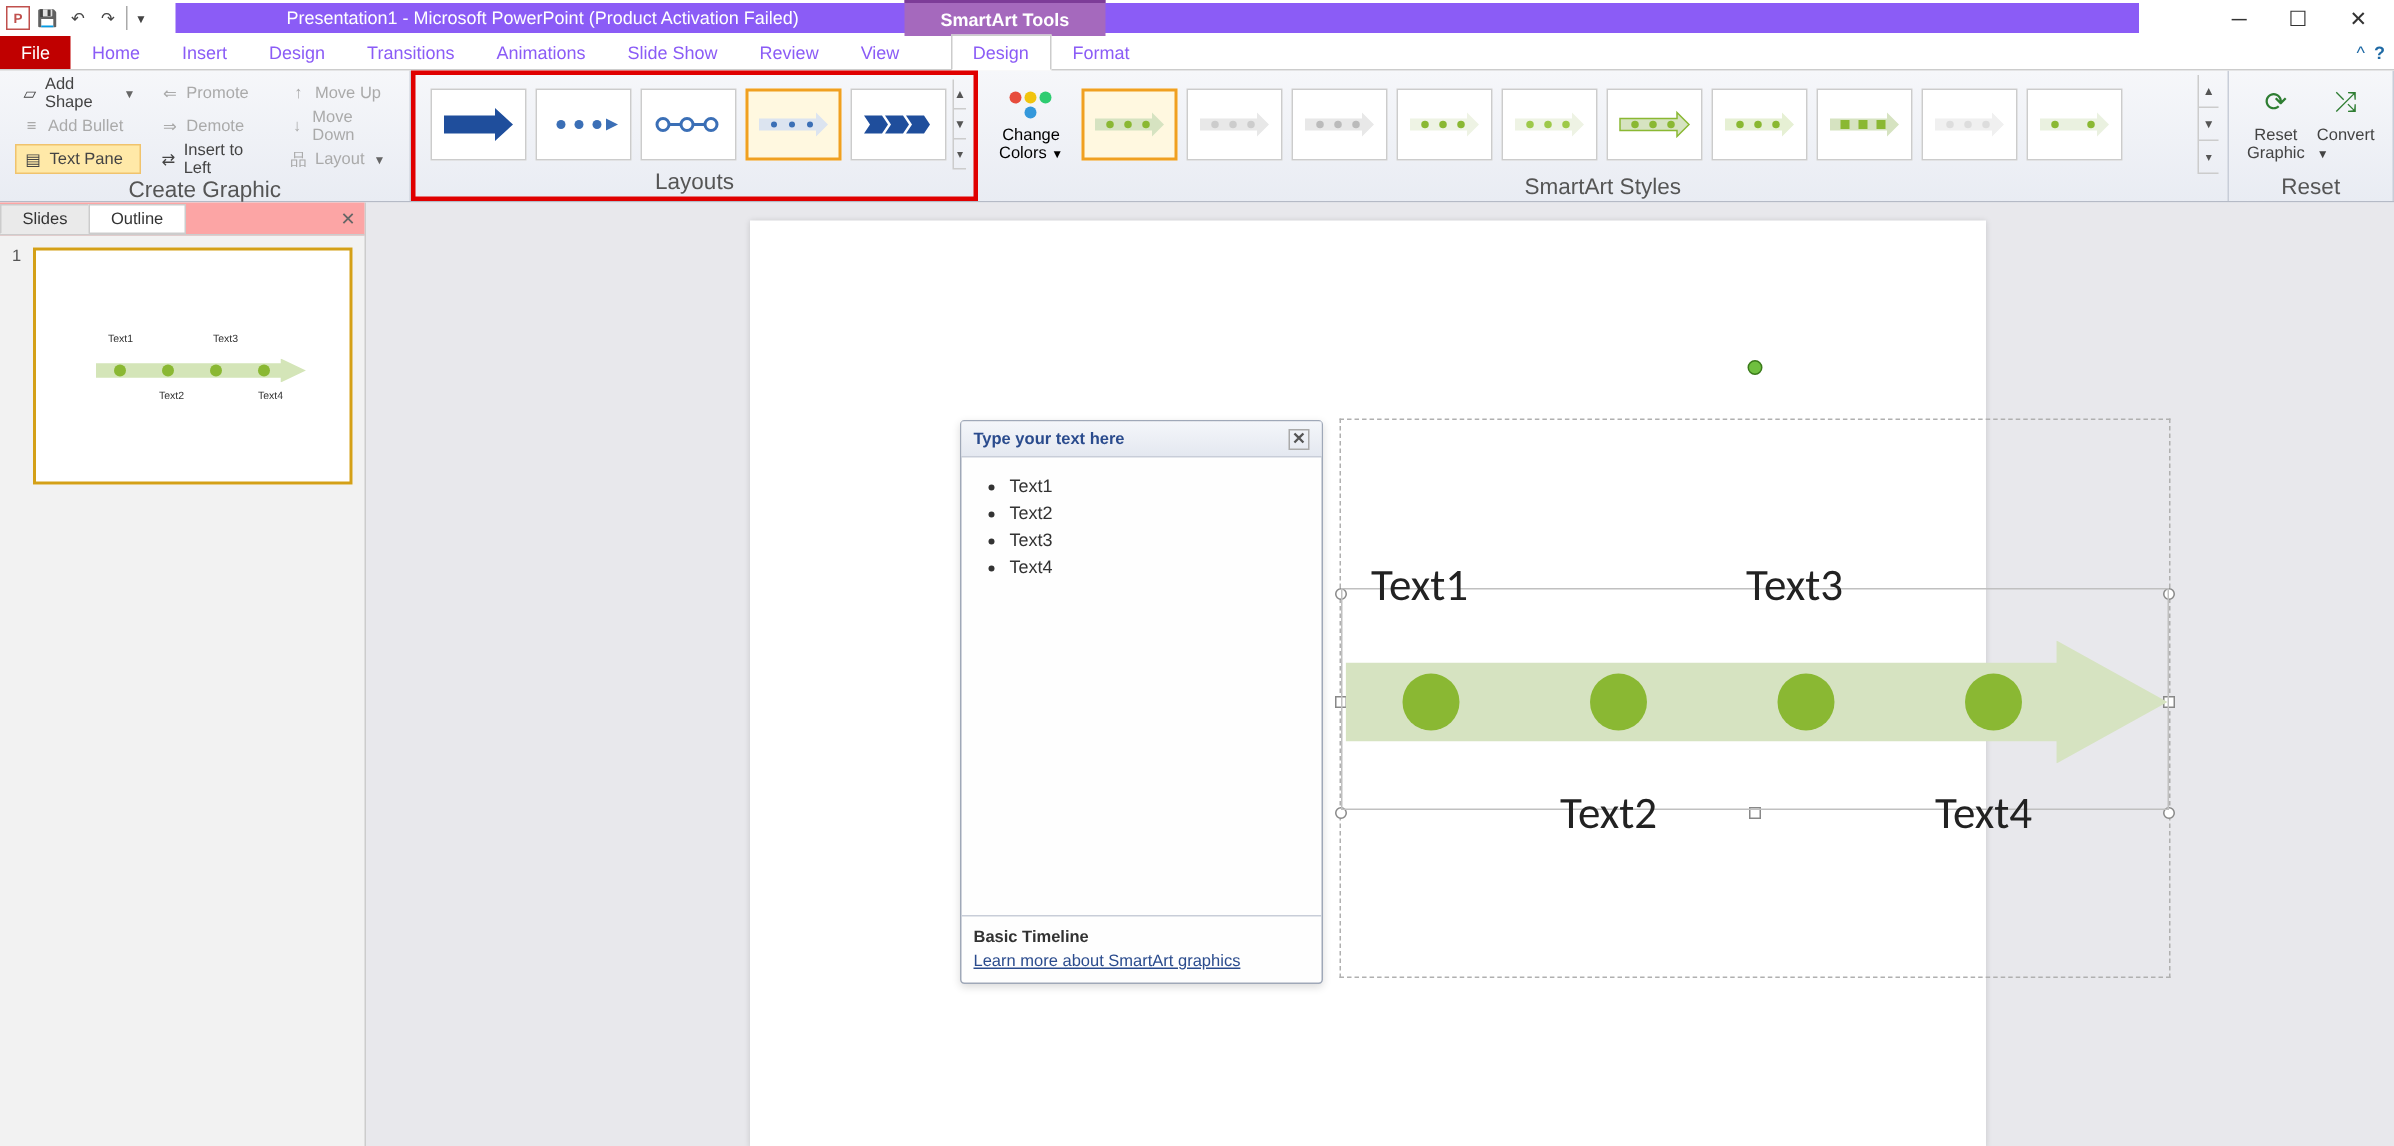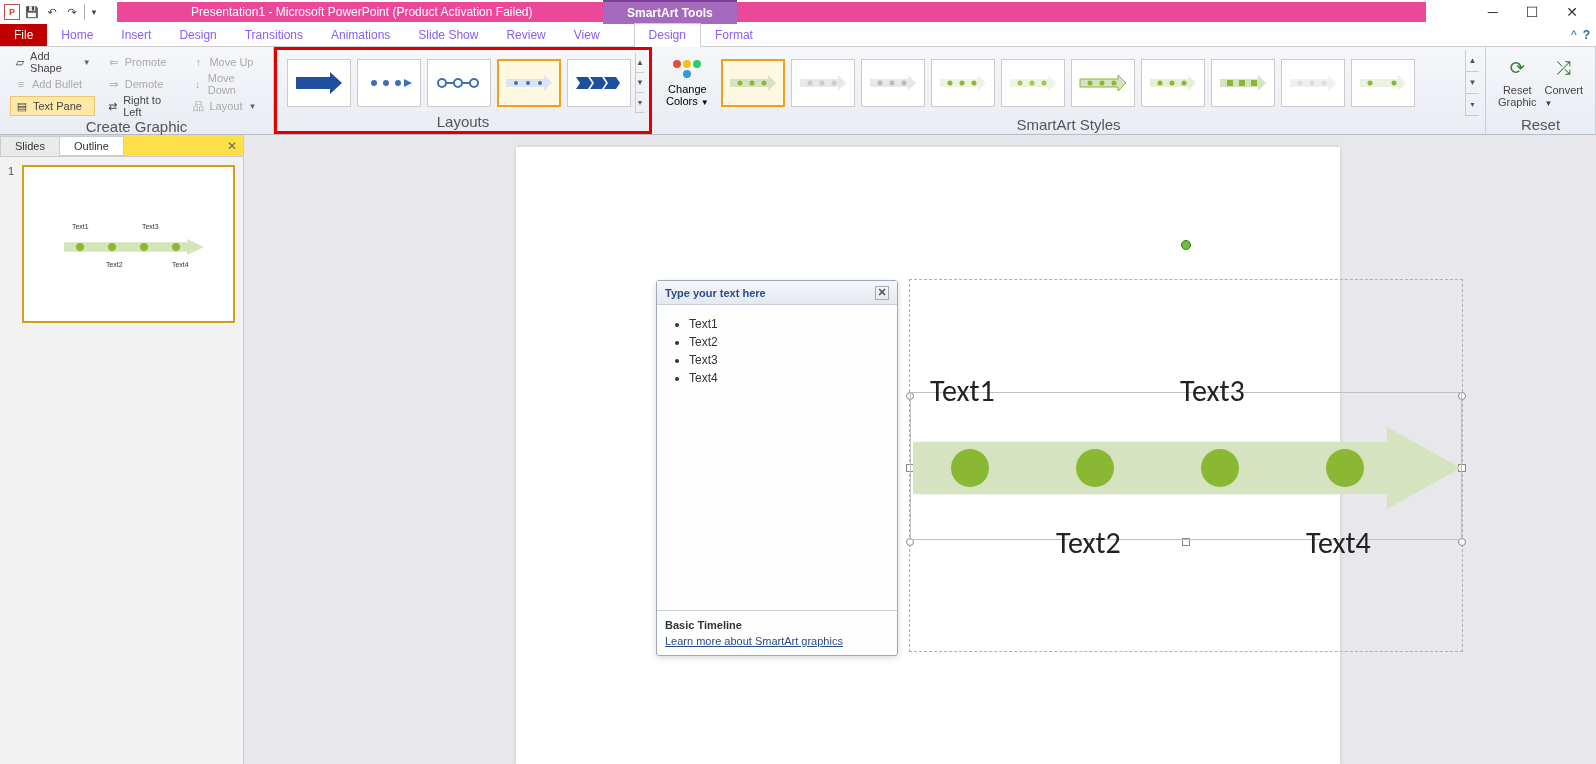--- a/index.html
+++ b/index.html
@@ -3,21 +3,21 @@
 <meta charset="utf-8">
 <style>
 * { margin: 0; padding: 0; box-sizing: border-box; font-family: "Segoe UI", Tahoma, sans-serif; }
 body { width: 1596px; height: 764px; background: #fff; overflow: hidden; font-size: 12px; }
 
 
 .titlebar { height: 24px; background: #fff; display: flex; align-items: center; position: relative; }
 .titlebar .qat { display: flex; align-items: center; gap: 4px; padding: 0 4px; }
 .titlebar .qat-icon { width: 16px; height: 16px; display: flex; align-items: center; justify-content: center; font-size: 11px; color: #444; }
 .titlebar .app-icon { width: 16px; height: 16px; border: 1px solid #c0504d; background: #fff; color: #c0504d; font-size: 9px; font-weight: bold; display: flex; align-items: center; justify-content: center; }
-.titlebar .redstrip { position: absolute; left: 117px; right: 170px; top: 2px; height: 20px; background: #ec4899; display: flex; align-items: center; }
+.titlebar .redstrip { position: absolute; left: 117px; right: 170px; top: 2px; height: 20px; background: #8b5cf6; display: flex; align-items: center; }
 .titlebar .title-text { color: #fff; font-size: 12px; padding-left: 74px; }
 .titlebar .smartart-tools-tab { position: absolute; left: 603px; top: 0; height: 24px; padding: 0 24px; background: #a569bd; color: #fff; font-size: 12px; font-weight: bold; display: flex; align-items: center; border-top: 2px solid #7d3c98; }
 .titlebar .window-controls { position: absolute; right: 0; top: 0; display: flex; gap: 28px; padding-right: 18px; height: 24px; align-items: center; }
 .titlebar .window-controls span { font-size: 14px; color: #333; cursor: default; }
 
 
 .tabs { height: 23px; background: #fff; border-bottom: 1px solid #ccc; display: flex; align-items: flex-end; position: relative; }
 .tabs .tab { padding: 4px 14px; font-size: 12px; color: #8b5cf6; cursor: default; }
 .tabs .tab.file { background: #c00000; color: #fff; padding: 4px 14px; }
 .tabs .tab.active { border: 1px solid #ccc; border-bottom: 1px solid #fff; background: #fff; margin-bottom: -1px; }
@@ -57,38 +57,38 @@
 .style-thumb.selected { border: 2px solid #f0a020; background: #fff8e0; }
 
 
 .reset-col { display: flex; gap: 8px; align-items: flex-start; padding: 4px 6px; }
 .reset-btn { display: flex; flex-direction: column; align-items: center; font-size: 11px; color: #444; gap: 2px; }
 .reset-btn .ric { width: 32px; height: 28px; display: flex; align-items: center; justify-content: center; font-size: 18px; }
 
 
 .main { display: flex; height: calc(764px - 24px - 23px - 88px); }
 .left-panel { width: 244px; background: #f2f2f2; border-right: 1px solid #ccc; display: flex; flex-direction: column; }
-.panel-tabs { display: flex; height: 22px; background: #fde047; border-bottom: 1px solid #ccc; align-items: center; }
+.panel-tabs { display: flex; height: 22px; background: #fca5a5; border-bottom: 1px solid #ccc; align-items: center; }
 .panel-tabs .ptab { padding: 3px 14px; font-size: 11px; color: #333; border: 1px solid #ccc; background: #fff; margin-right: -1px; }
 .panel-tabs .ptab.active { background: #eaeaea; border-bottom: 1px solid #eaeaea; }
 .panel-tabs .close-x { margin-left: auto; margin-right: 6px; font-size: 12px; color: #666; }
 .slide-thumbs { flex: 1; padding: 8px; overflow: auto; }
 .slide-thumb-wrap { display: flex; gap: 4px; }
 .slide-num { font-size: 11px; color: #555; width: 10px; }
 .slide-thumb { width: 214px; height: 158px; background: #fff; border: 2px solid #d4a017; position: relative; }
 
 
 .thumb-sa { position: absolute; left: 40px; top: 72px; width: 140px; height: 16px; }
 .thumb-arrow { position: absolute; inset: 0; background: #d4e5b8; clip-path: polygon(0 20%, 88% 20%, 88% 0, 100% 50%, 88% 100%, 88% 80%, 0 80%); }
 .thumb-dot { position: absolute; width: 8px; height: 8px; background: #8ab833; border-radius: 50%; top: 4px; }
 .thumb-txt { position: absolute; font-size: 7px; color: #333; }
 
 
 .canvas-area { flex: 1; background: #e8e8ec; position: relative; overflow: hidden; }
-.slide-canvas { position: absolute; left: 272px; top: 12px; width: 824px; height: 618px; background: #fff; box-shadow: 0 0 4px rgba(0,0,0,0.15); }
+.slide-canvas { position: absolute; left: 256px; top: 12px; width: 824px; height: 618px; background: #fff; box-shadow: 0 0 4px rgba(0,0,0,0.15); }
 
 
 .textpane-panel { position: absolute; left: 140px; top: 133px; width: 242px; height: 376px; background: #fefefe; border: 1px solid #9fa8b8; border-radius: 3px; box-shadow: 0 2px 6px rgba(0,0,0,0.15); display: flex; flex-direction: column; }
 .textpane-header { height: 24px; background: linear-gradient(#f4f6fa,#e4e8f0); border-bottom: 1px solid #c8cdd8; display: flex; align-items: center; padding: 0 8px; font-size: 11px; font-weight: bold; color: #2a4b8d; }
 .textpane-header .tp-close { margin-left: auto; font-size: 11px; color: #555; border: 1px solid #aaa; width: 14px; height: 14px; display: flex; align-items: center; justify-content: center; }
 .textpane-list { flex: 1; padding: 8px 14px; font-size: 12px; color: #333; }
 .textpane-list li { list-style: disc; margin: 4px 0 4px 18px; }
 .textpane-info { border-top: 1px solid #c8cdd8; padding: 8px; font-size: 11px; color: #333; }
 .textpane-info .info-title { font-weight: bold; margin-bottom: 4px; }
 .textpane-info a { color: #2a4b8d; text-decoration: underline; }
@@ -169,21 +169,21 @@
         <div class="cg-btn disabled">
             <span class="ic">⇐</span>
             <span>Promote</span>
           </div>
         <div class="cg-btn disabled">
             <span class="ic">⇒</span>
             <span>Demote</span>
           </div>
         <div class="cg-btn">
             <span class="ic">⇄</span>
-            <span>Right to Left</span>
+            <span>Insert to Left</span>
           </div>
       </div>
       <div class="cg-col">
         <div class="cg-btn disabled">
             <span class="ic">↑</span>
             <span>Move Up</span>
           </div>
         <div class="cg-btn disabled">
             <span class="ic">↓</span>
             <span>Move Down</span>

